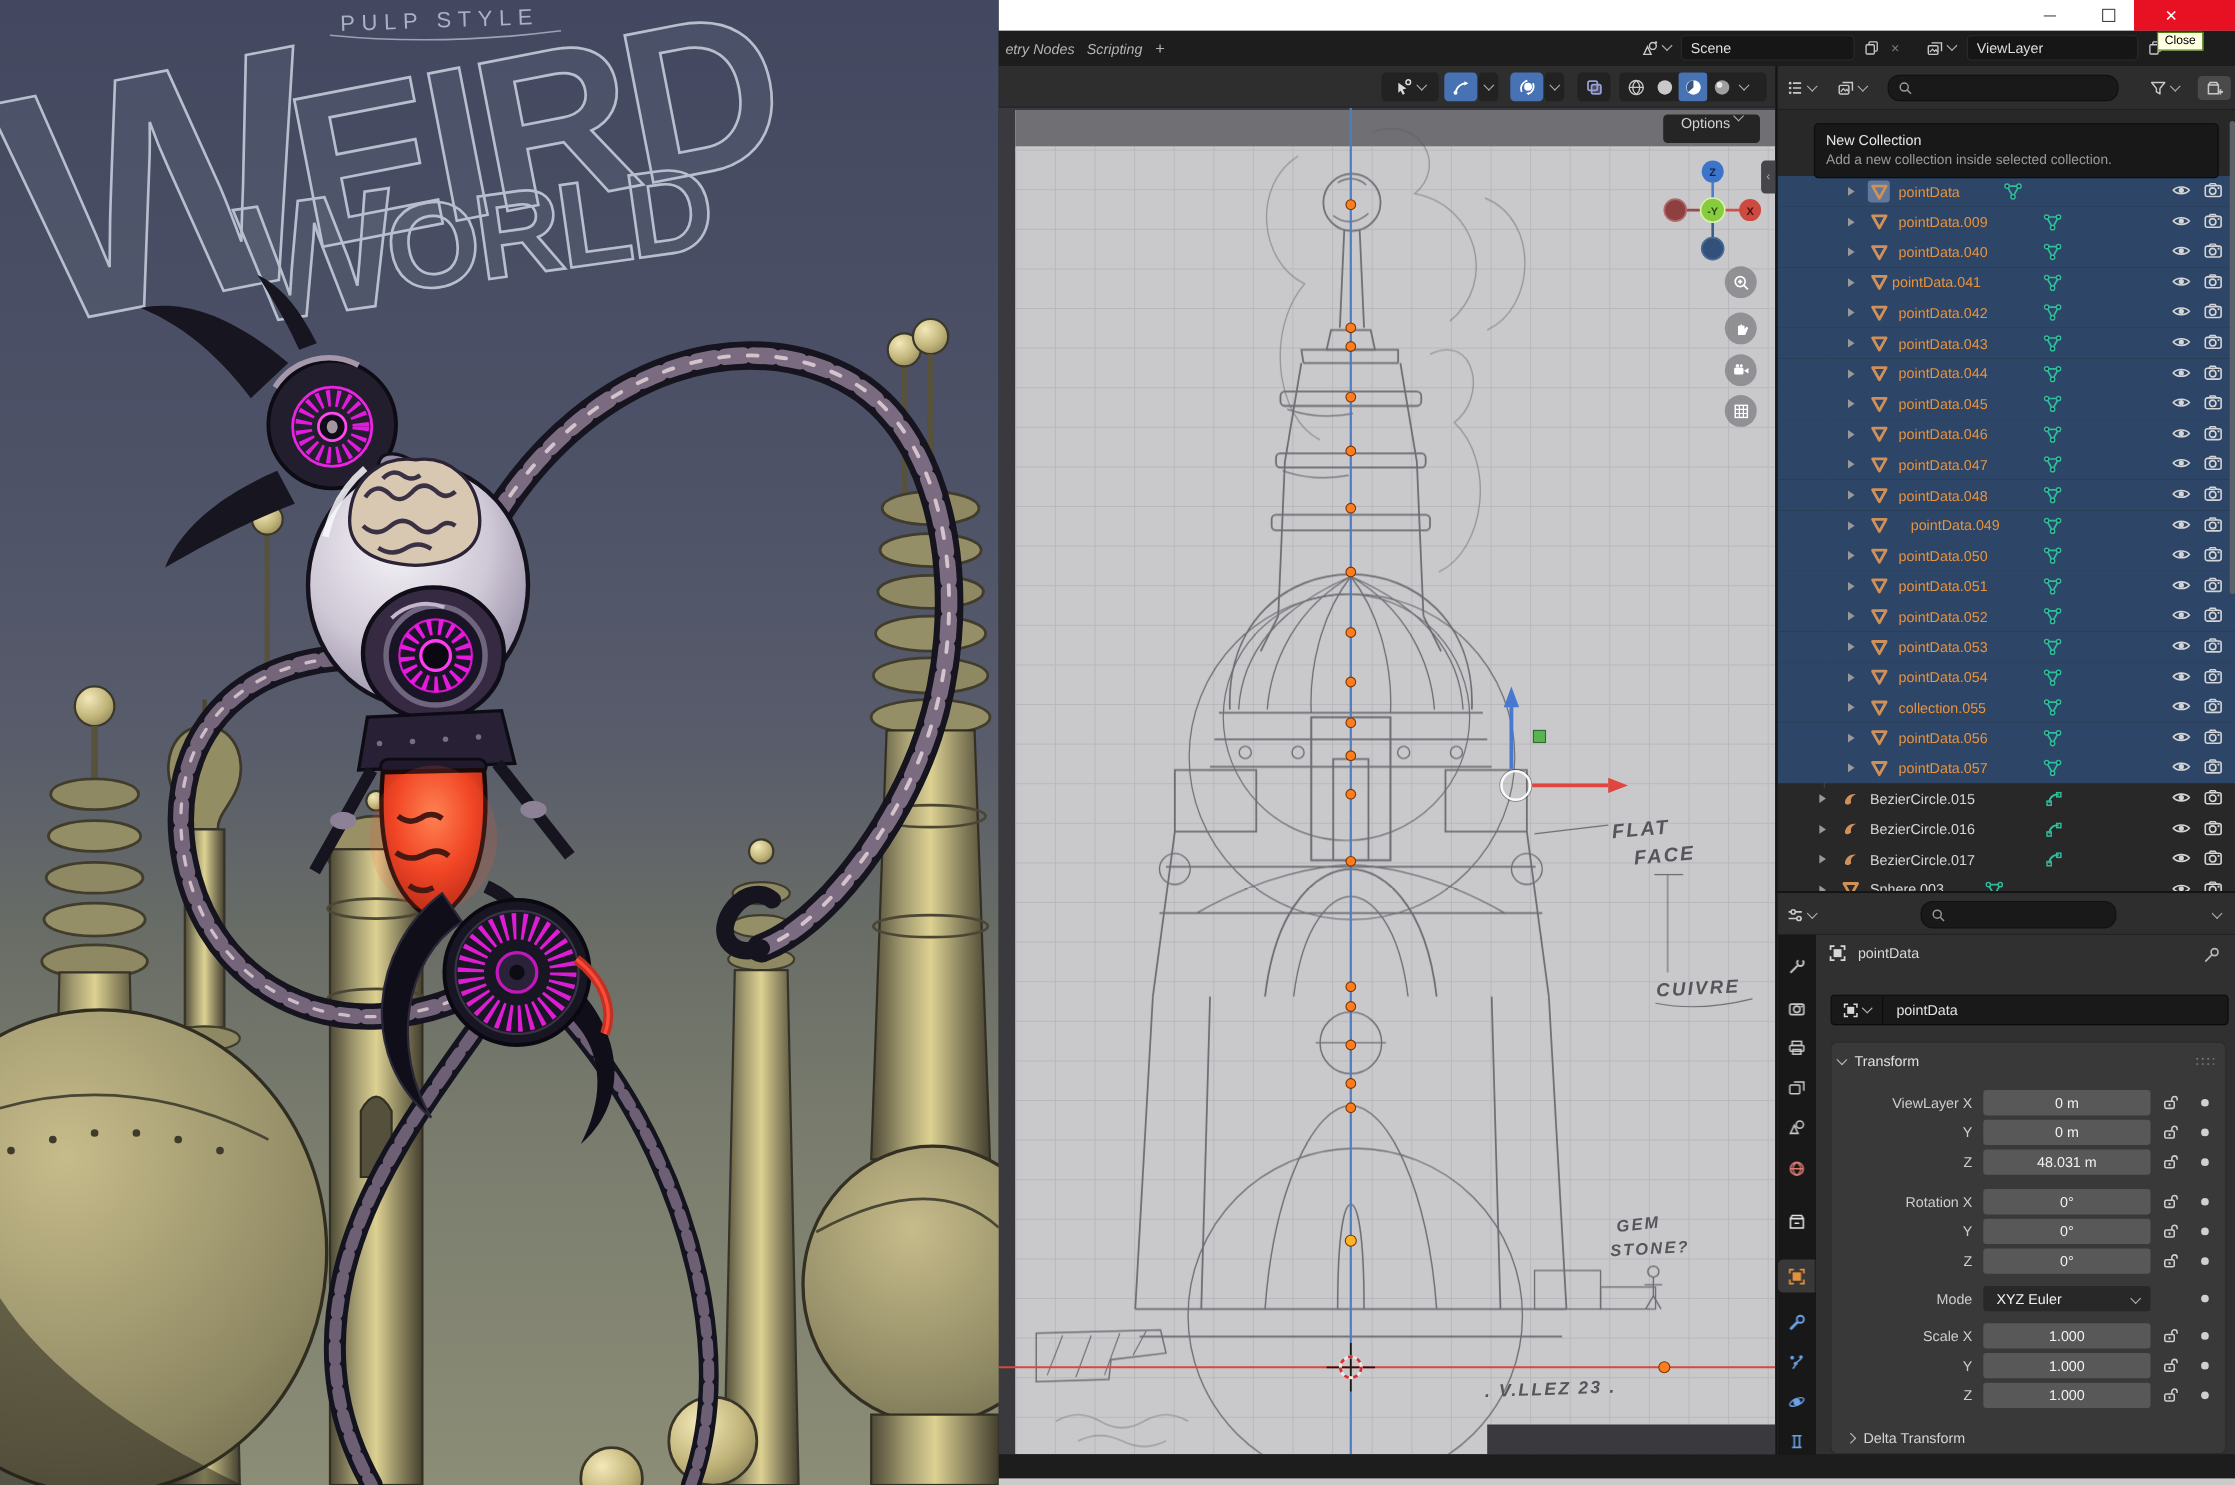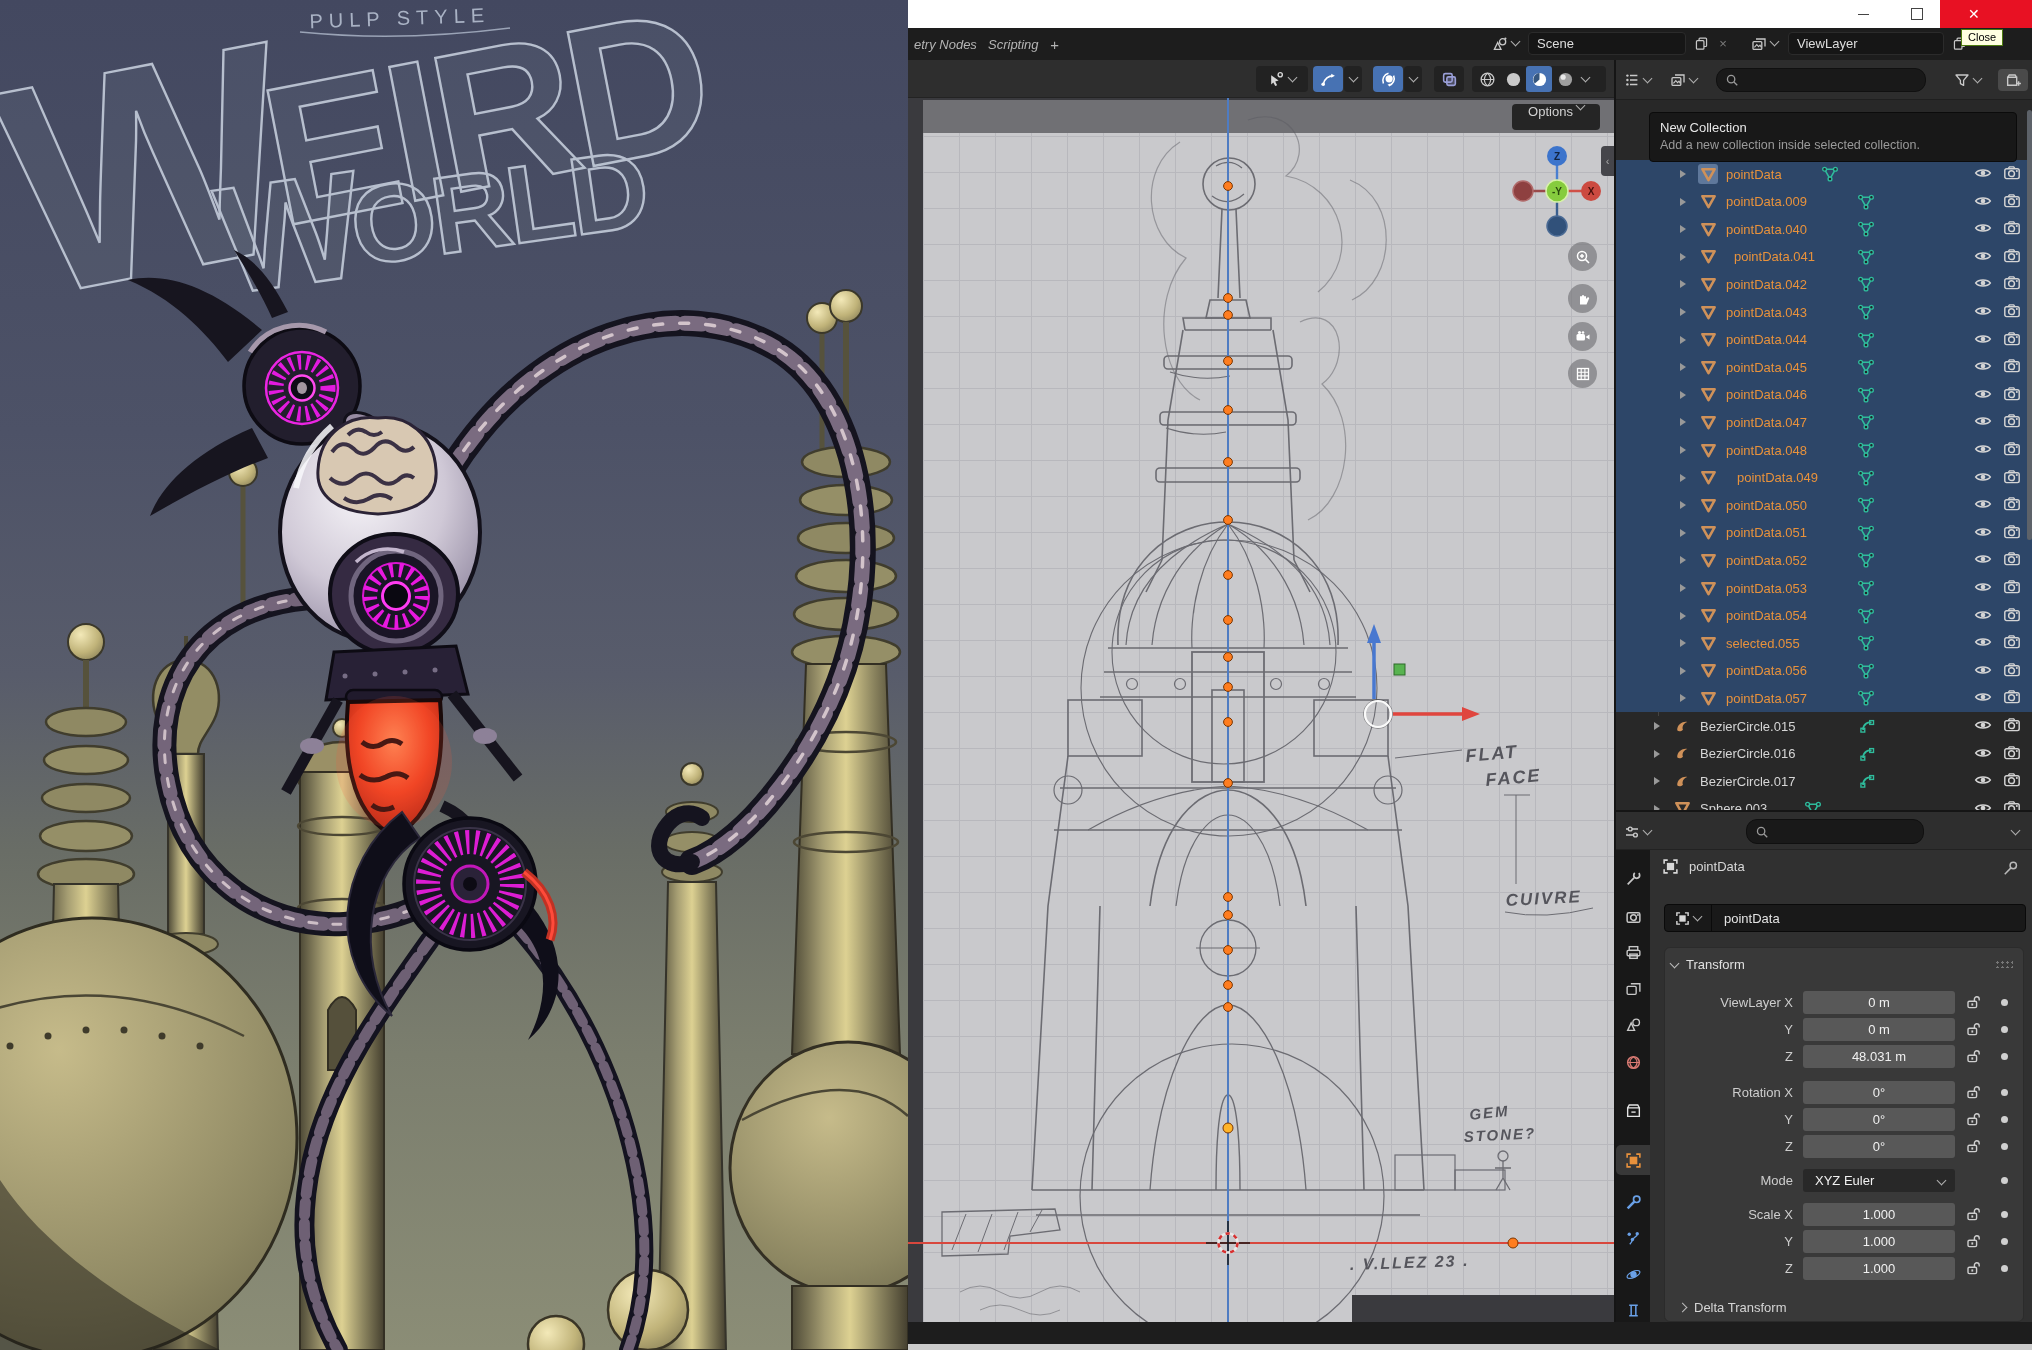--- a/index.html
+++ b/index.html
@@ -770,21 +770,21 @@
             </svg>
           </span>
         </div>
         <div class="o-row sel" style="top: 182.8px;">
           <span class="o-arrow" style="left:64px"></span>
           <span class="o-icon" style="left:82px">
             <svg width="17" height="17" style="color:#cf9159">
               <use href="#i-mesh-obj"></use>
             </svg>
           </span>
-          <span class="o-label" style="left:118px">pointData.041</span>
+          <span class="o-label" style="left:104px">pointData.041</span>
           <span class="o-data" style="left:241px">
             <svg width="18" height="18" style="color:#2fbc9c">
               <use href="#i-mesh-data"></use>
             </svg>
           </span>
           <span class="o-eye">
             <svg width="18" height="18">
               <use href="#i-eye"></use>
             </svg>
           </span>
@@ -1106,21 +1106,21 @@
             </svg>
           </span>
         </div>
         <div class="o-row sel" style="top: 569.2px;">
           <span class="o-arrow" style="left:64px"></span>
           <span class="o-icon" style="left:82px">
             <svg width="17" height="17" style="color:#cf9159">
               <use href="#i-mesh-obj"></use>
             </svg>
           </span>
-          <span class="o-label" style="left:110px">selected.055</span>
+          <span class="o-label" style="left:110px">collection.055</span>
           <span class="o-data" style="left:241px">
             <svg width="18" height="18" style="color:#2fbc9c">
               <use href="#i-mesh-data"></use>
             </svg>
           </span>
           <span class="o-eye">
             <svg width="18" height="18">
               <use href="#i-eye"></use>
             </svg>
           </span>

